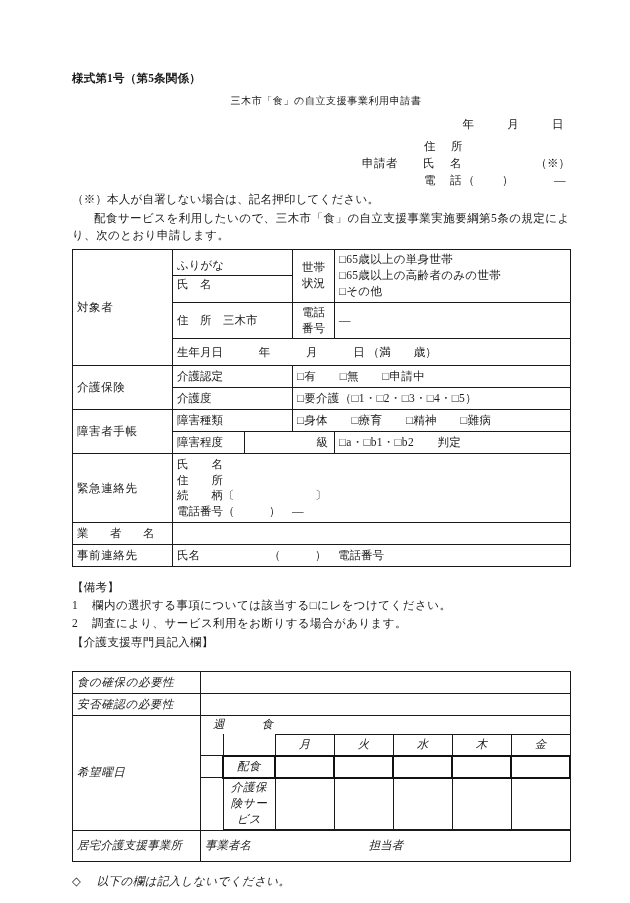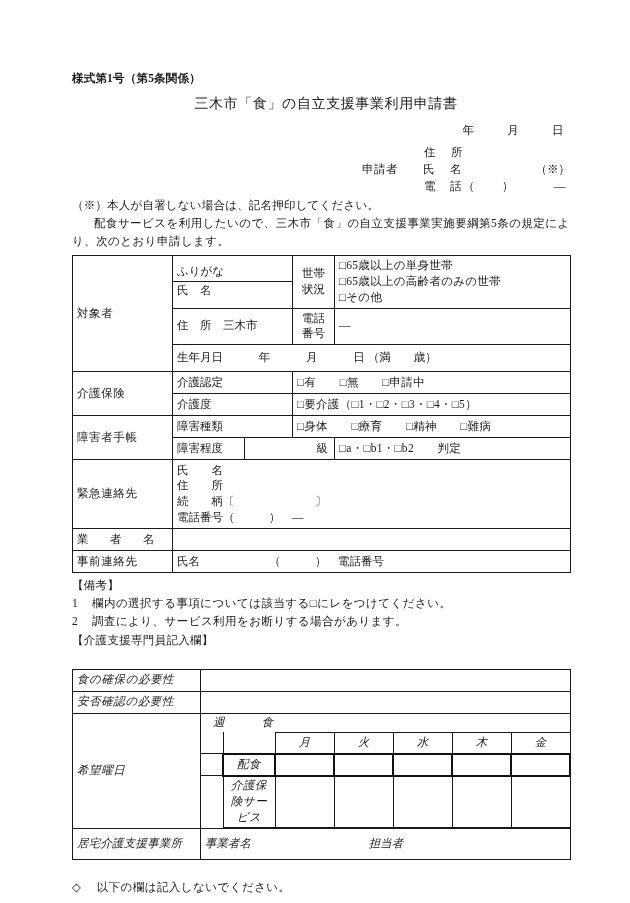--- a/index.html
+++ b/index.html
@@ -27,21 +27,21 @@
   }
 
   
   .form-no {
     font-size: 11.5px;
     letter-spacing: .2px;
     font-weight: bold;
   }
   .doc-title {
     text-align: center;
-    font-size: 14px;
+    font-size: 10px;
     margin-top: 7px;
     letter-spacing: .6px;
     padding-left: 10px;
   }
   .date-line {
     text-align: right;
     margin-top: 8px;
     padding-right: 6px;
     letter-spacing: .5px;
     font-family: Liberation Serif, serif;
@@ -125,21 +125,21 @@
     border: 0;
     padding: 1px 4px;
     height: 16px;
     font-size: 11.5px;
   }
   table.sub tr.divider td { border-bottom: 1px solid #1a1a1a; }
 
   .pad-l { padding-left: 8px; }
 
   
-  .notes { margin-top: 4px; }
+  .notes { margin-top: 12px; }
   .notes .bkt { letter-spacing: .3px; }
   .notes .num-line {
     display: flex;
     margin-top: 1px;
     letter-spacing: .45px;
   }
   .notes .num-line .n {
     width: 20px;
     flex: none;
   }
@@ -182,22 +182,23 @@
     letter-spacing: .5px;
   }
   .week-top-line {
     letter-spacing: .5px;
     padding: 1px 4px 1px 12px;
     font-size: 11.5px;
   }
   .sp-wide { display: inline-block; width: 30px; }
 
   .footer-line {
-    margin-top: 19px;
+    margin-top: 11px;
     letter-spacing: .45px;
+    font-style: italic;
   }
   .footer-line .dia { margin-right: 12px; }
 </style>
 </head>
 <body>
 
 <div class="page">
 
   <div class="form-no">様式第1号（第5条関係）</div>
 

